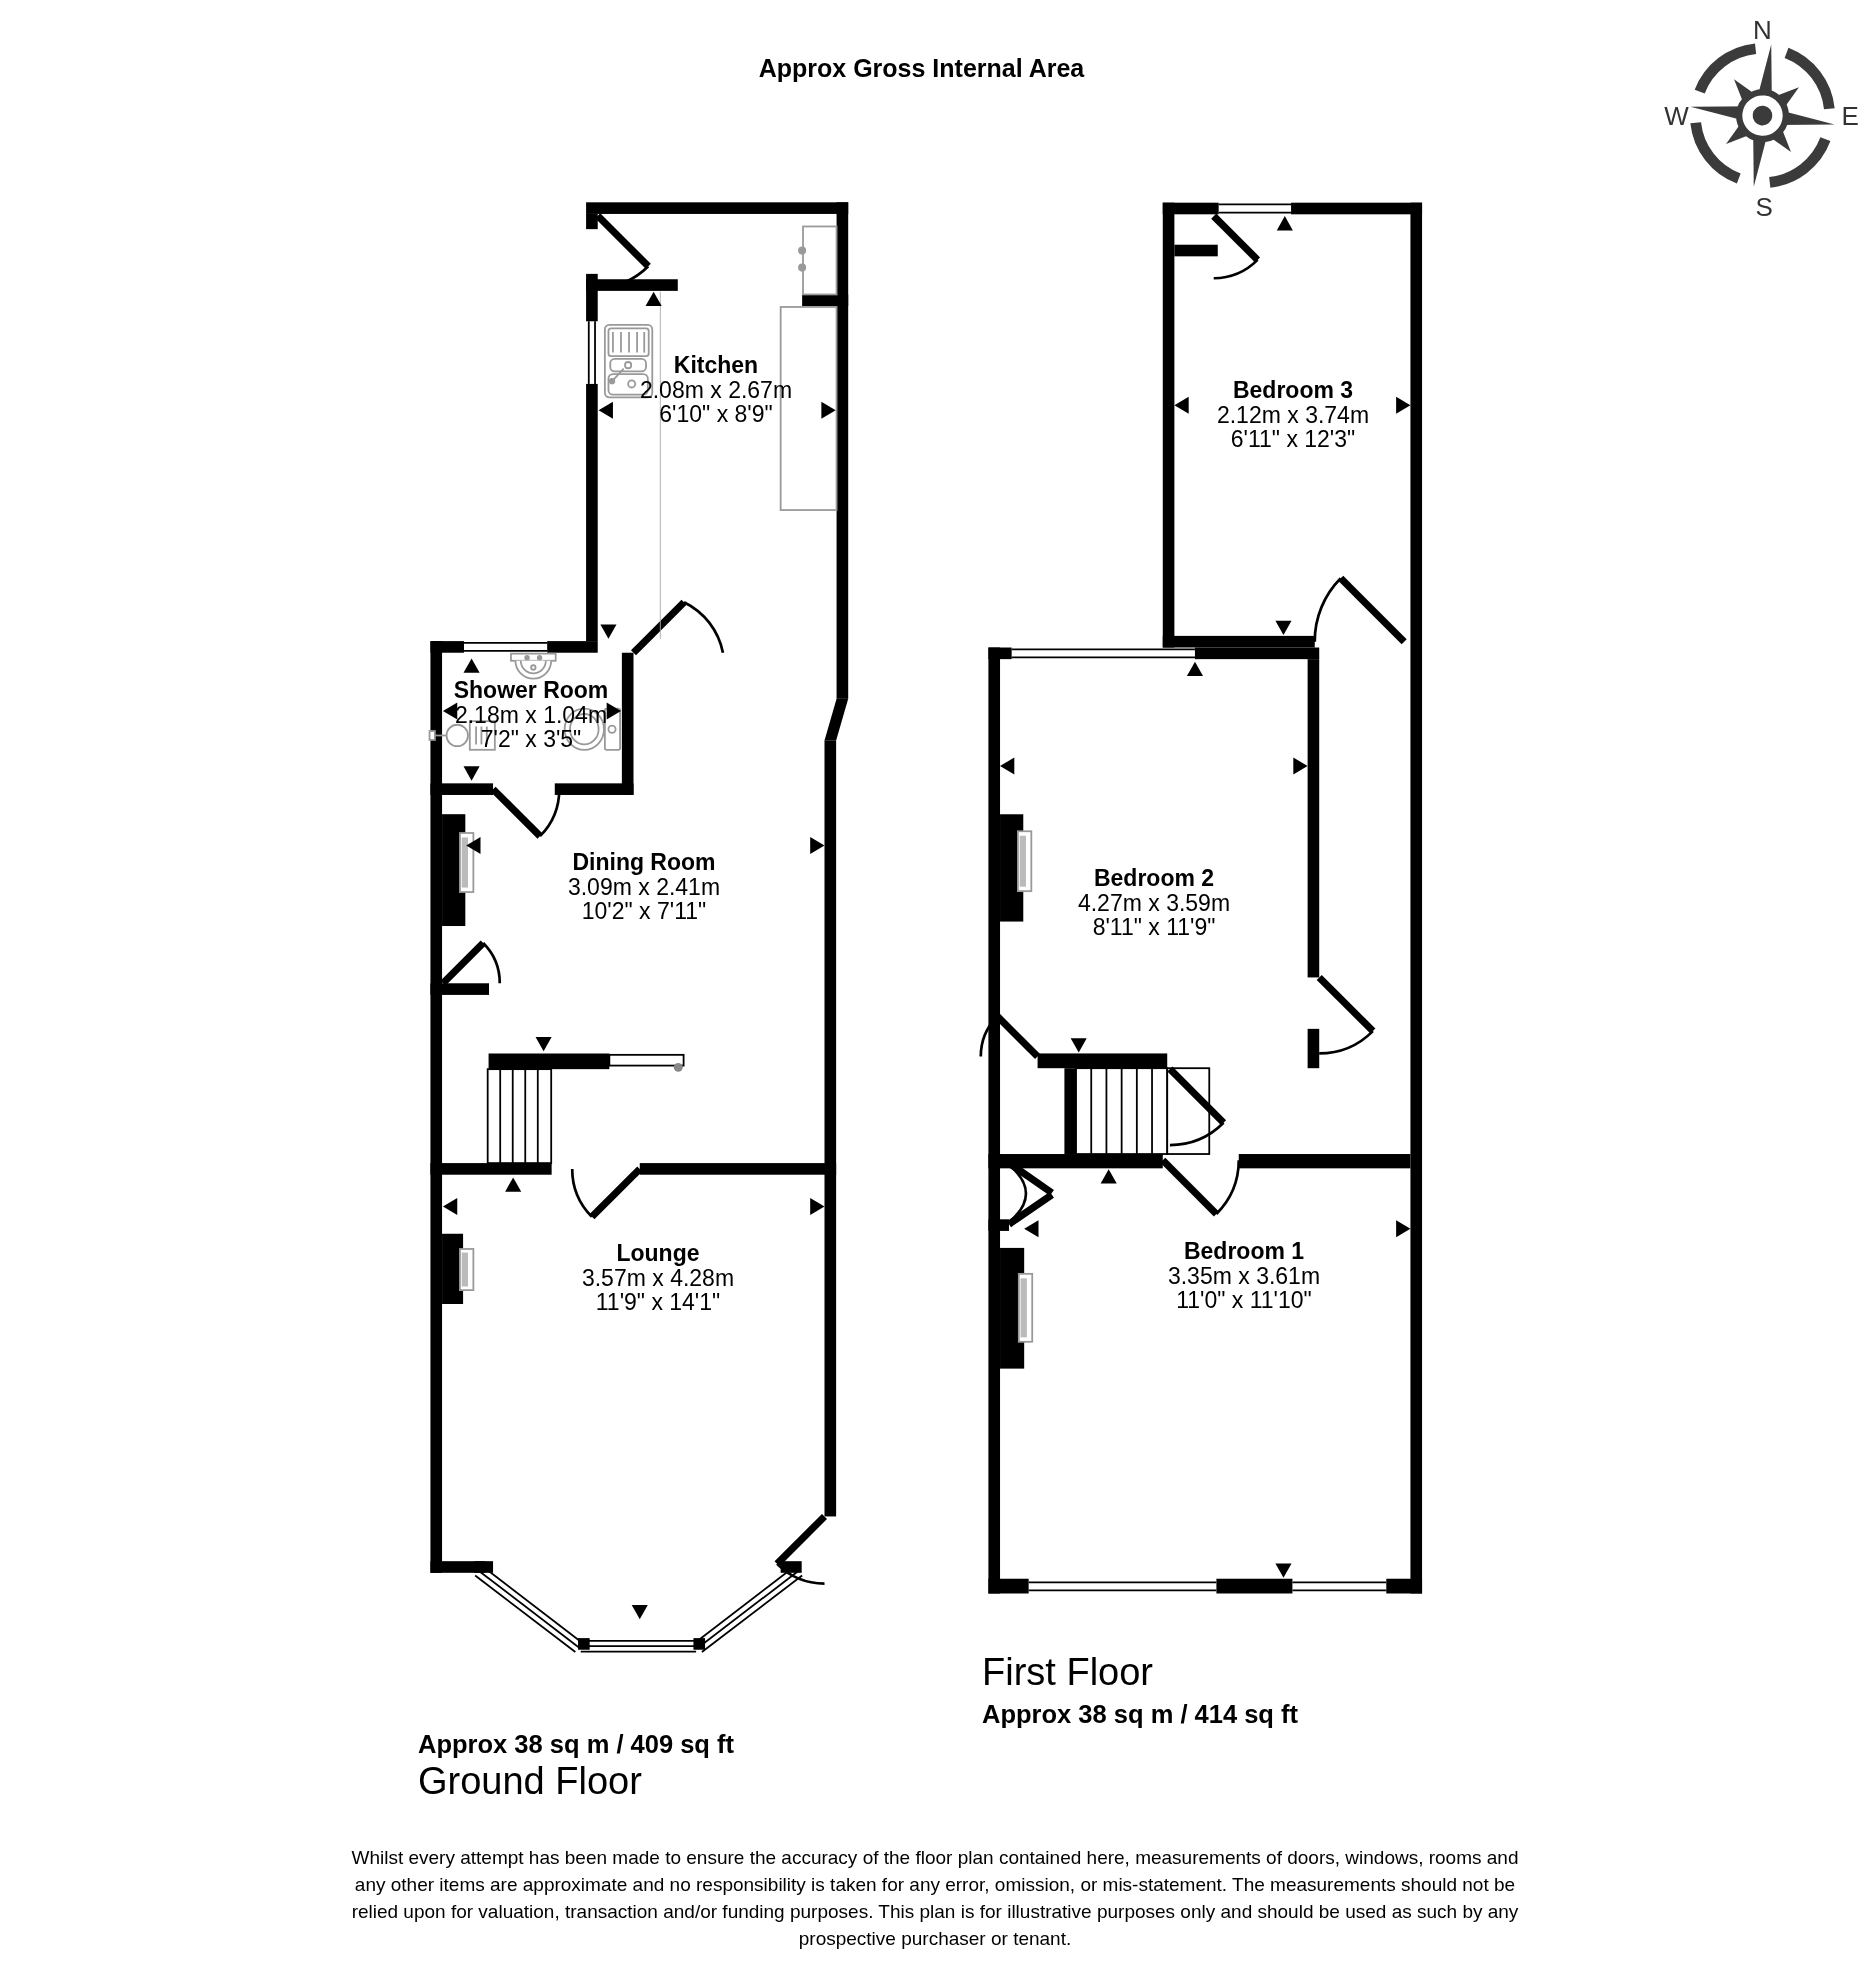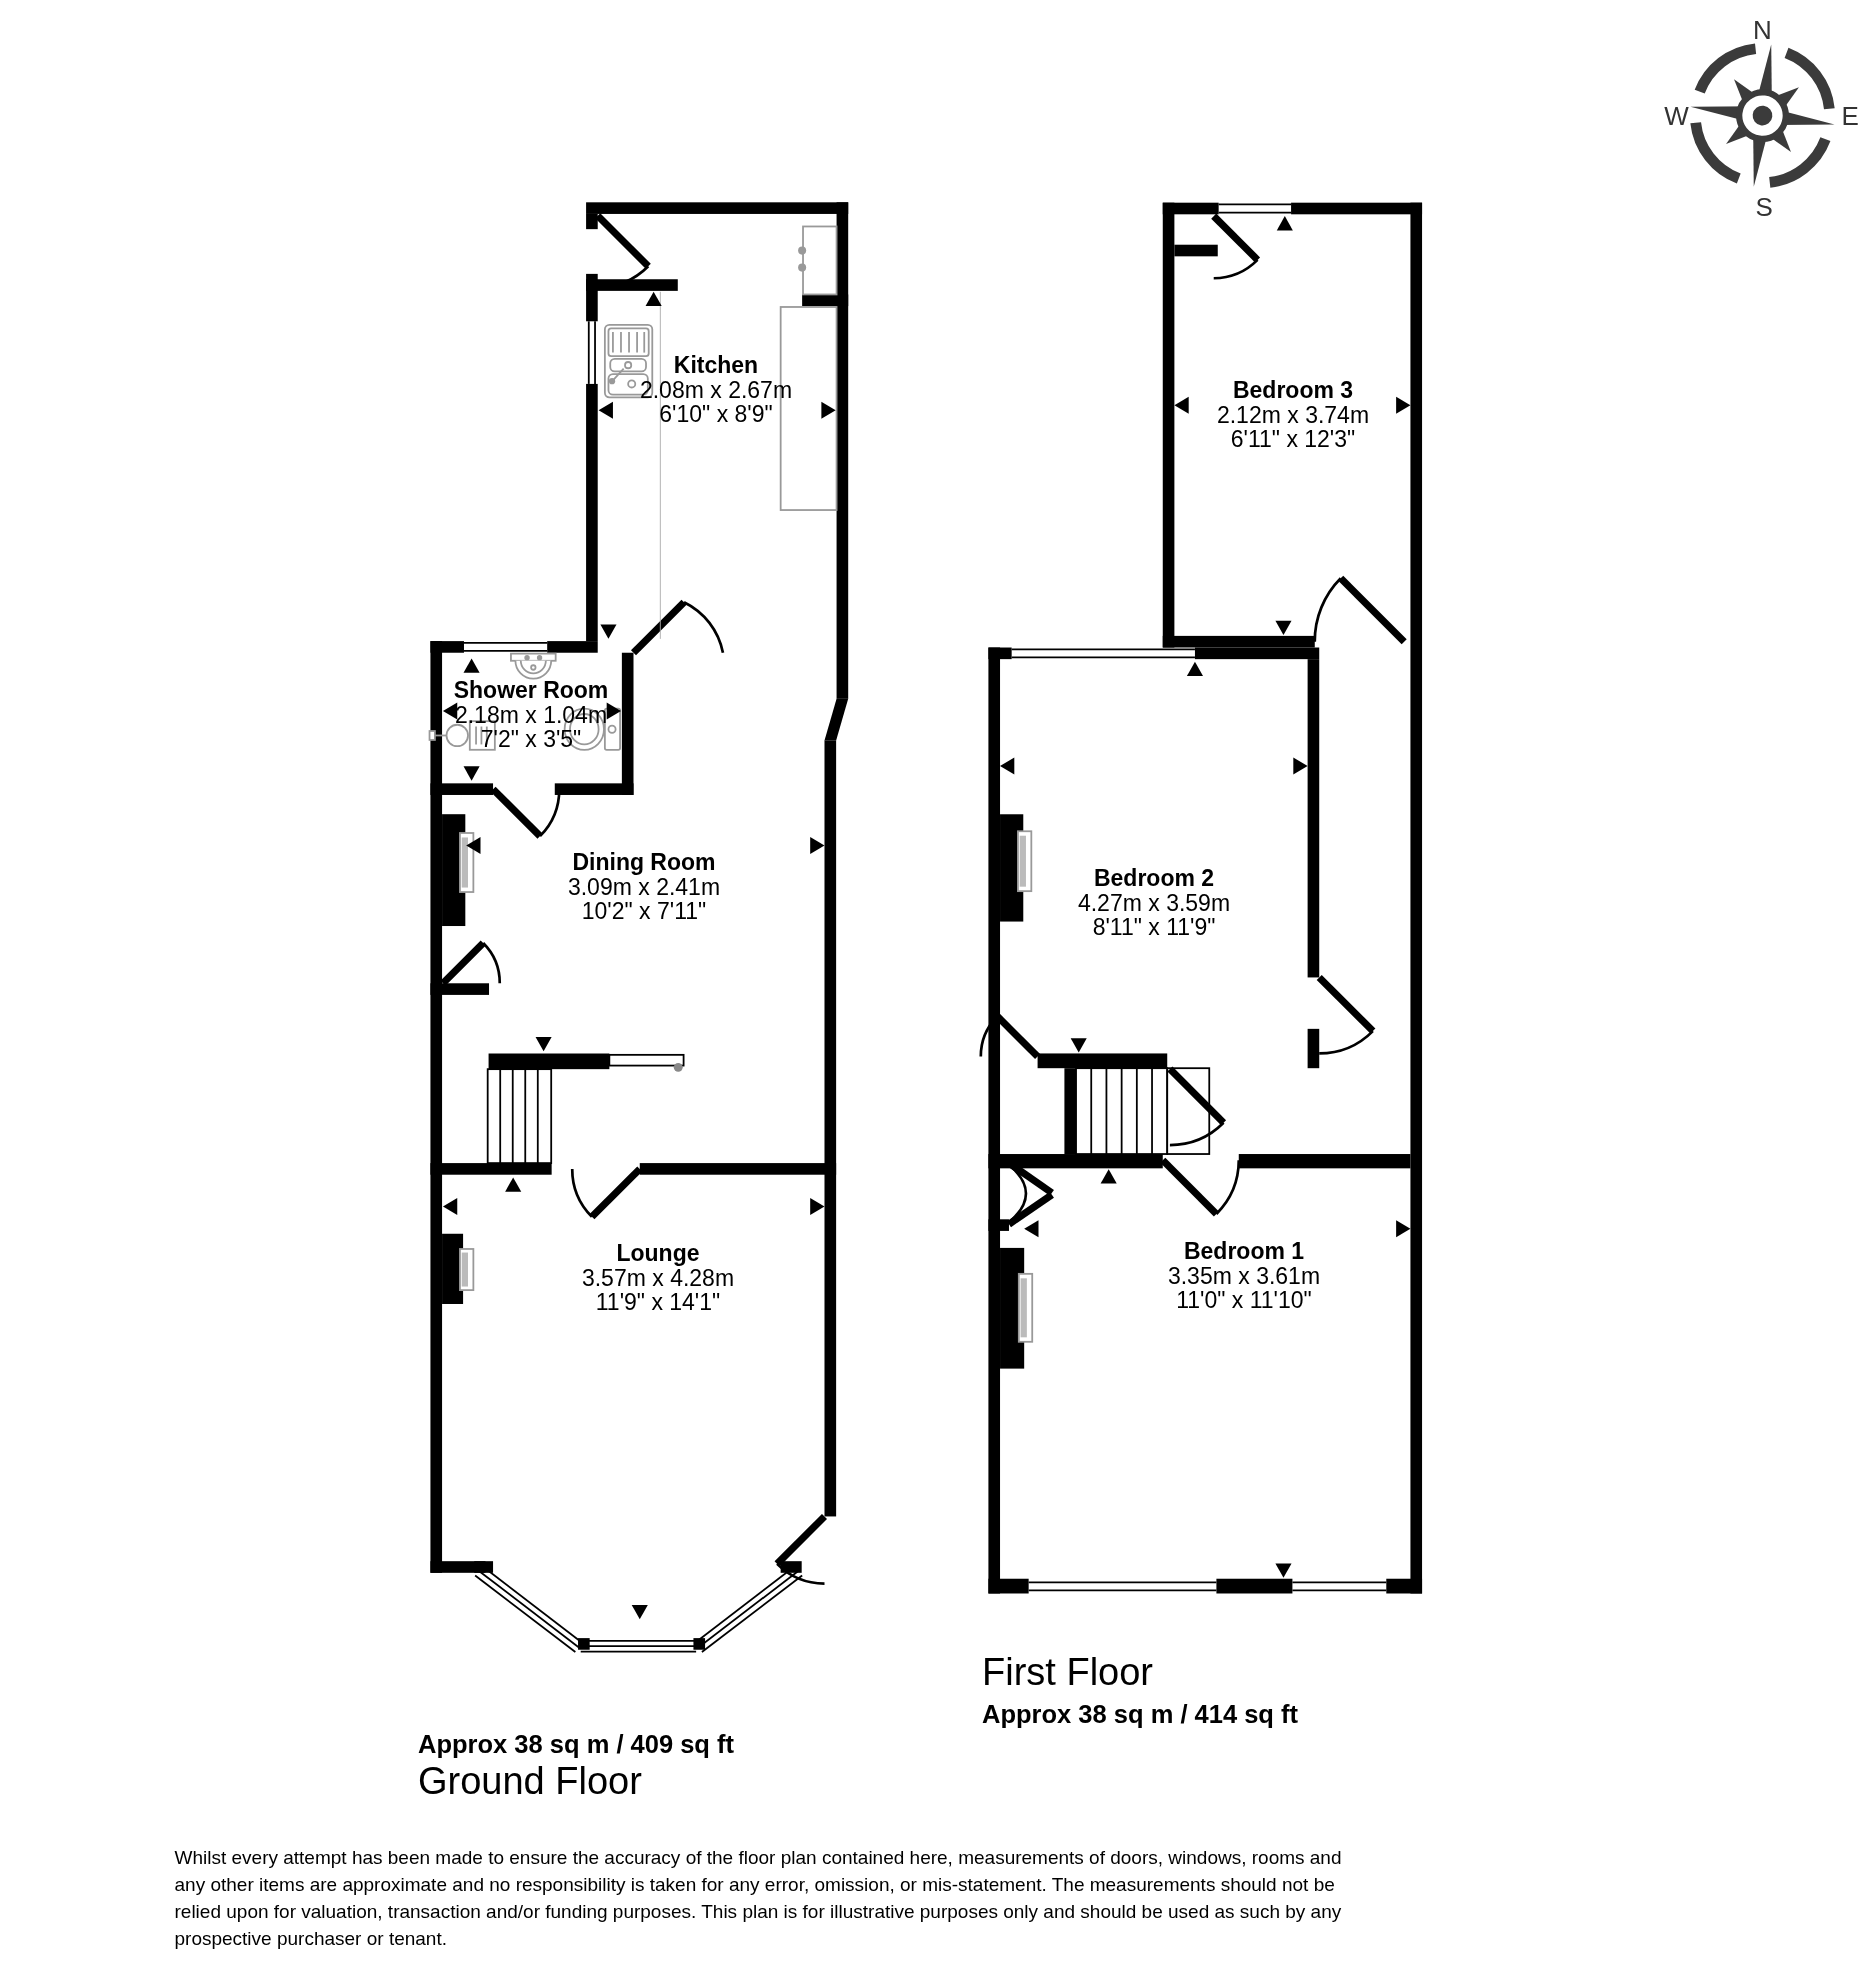--- a/index.html
+++ b/index.html
@@ -7,36 +7,37 @@
        font-family:"Liberation Sans",sans-serif;color:#000;}
   svg{position:absolute;display:block;}
   .title{position:absolute;left:653px;top:53px;width:537px;text-align:center;
          font-weight:700;font-size:25px;line-height:31px;white-space:nowrap;}
   .room-label{position:absolute;transform:translateX(-50%);text-align:center;
          font-size:23px;line-height:24.6px;white-space:nowrap;}
   .room-label .rname{font-weight:700;}
   .floor-label{position:absolute;font-size:38px;font-weight:400;white-space:nowrap;}
   .floor-area{position:absolute;font-size:25.5px;font-weight:700;white-space:nowrap;text-align:center;}
   .disclaimer{position:absolute;left:50%;transform:translateX(-50%);top:1844px;width:1521px;
-         text-align:left;font-size:19px;line-height:27px;}
+         text-align:center;font-size:19px;line-height:27px;}
   .wall{fill:#000;}
   .tri{fill:#000;}
   .leaf{stroke:#000;stroke-width:16;}
   .arc{stroke:#000;stroke-width:6;fill:none;}
   .win{stroke:#000;stroke-width:4;}
   .thin{stroke:#000;stroke-width:4;fill:#fff;}
   .fixs{stroke:#999;stroke-width:4;fill:#fff;}
   .fixf{fill:#999;}
   .ins{fill:#bbb;}
   .ext{stroke:#aaa;stroke-width:2;}
 </style>
 </head>
 <body>
 
 <div class="title">
+  <div>Approx Gross Internal Area</div>
 </div>
 
 <svg viewBox="3700 20 480 480" style="left:1655px;top:9px;width:215px;height:215px">
   <g fill="#3b3b3b" transform="rotate(7 3940 258)">
     <circle cx="3940" cy="258" r="150" fill="none" stroke="#3b3b3b" stroke-width="24" stroke-dasharray="165 70.6" stroke-dashoffset="200"></circle>
     <polygon points="3940,98 3959,240 3921,240"></polygon>
     <polygon points="4102,258 3958,277 3958,239"></polygon>
     <polygon points="3940,418 3921,276 3959,276"></polygon>
     <polygon points="3778,258 3922,239 3922,277"></polygon>
     <polygon points="4013,185 3980,246 3952,218"></polygon>

